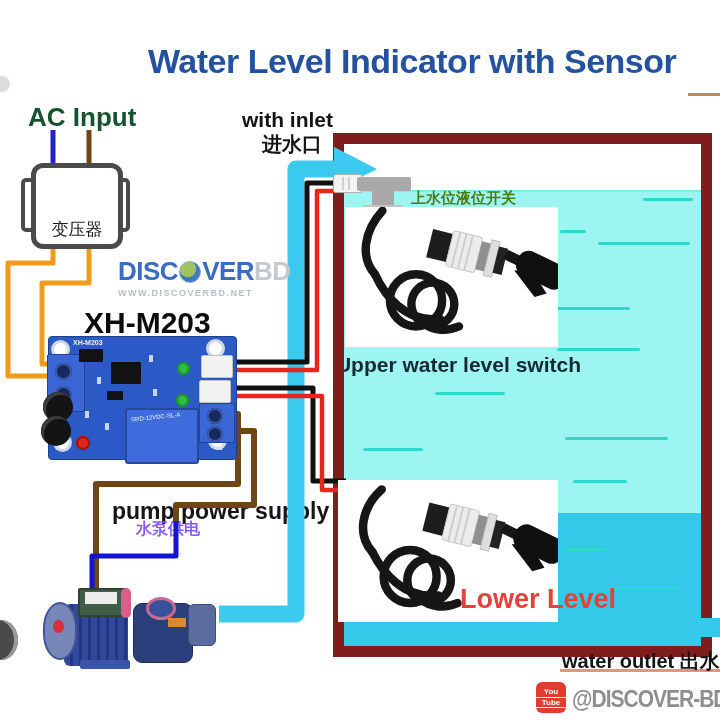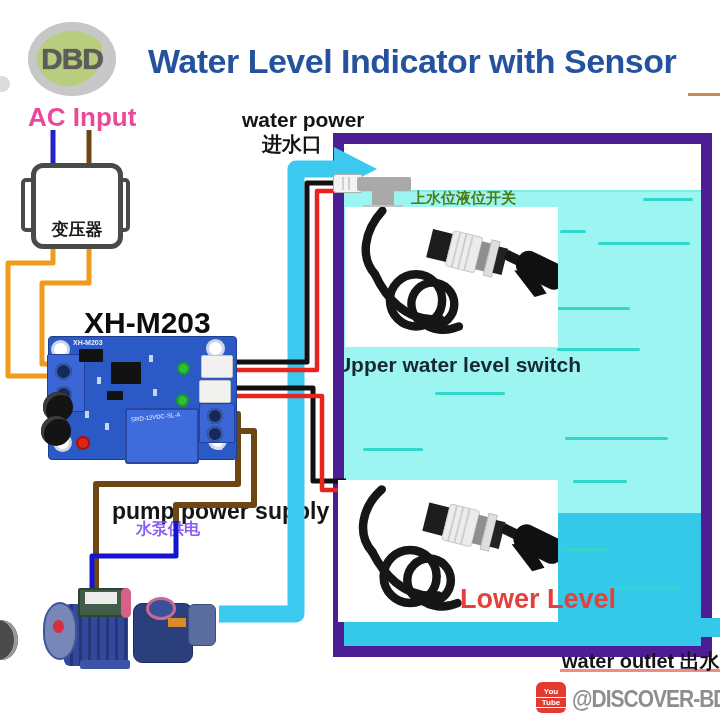--- a/index.html
+++ b/index.html
@@ -11,30 +11,30 @@
   
   .logo-ring{left:28px;top:22px;width:88px;height:74px;border-radius:50%;
     background:radial-gradient(circle at 45% 40%, #b9cd7e 0 52%, #c9c9c9 53% 100%);
     box-shadow:inset 0 0 0 9px #c7c7c7;display:flex;align-items:center;justify-content:center;}
   .logo-ring span{font-size:30px;font-weight:bold;color:#5c5c5c;text-shadow:0 0 1px #3d3d3d;letter-spacing:-1px;}
   .page-title{left:148px;top:42px;font-size:34px;font-weight:bold;color:#24529e;letter-spacing:-0.5px;}
   .header-tick{left:688px;top:93px;width:32px;height:3px;background:#c98a4e;}
   .corner-curve{left:-8px;top:76px;width:18px;height:16px;border-radius:8px;background:#dcdcdc;}
 
   
-  .ac-input{left:28px;top:102px;font-size:26px;font-weight:bold;color:#ec4899;}
+  .ac-input{left:28px;top:102px;font-size:26px;font-weight:bold;color:#14532d;}
   .transformer-label{left:128px;top:182px;font-size:26px;font-weight:600;color:#1a1a1a;}
   .xh-title{left:84px;top:306px;font-size:30px;font-weight:bold;color:#0d0d0d;}
   .pump-power{left:112px;top:498px;font-size:23px;font-weight:600;color:#151515;}
   .pump-power-cn{left:136px;top:519px;font-size:16px;font-weight:bold;color:#8b5cf6;}
 
   
   .xfmr-box{left:31px;top:163px;width:82px;height:76px;border:5px solid #4a4a4a;border-radius:12px;
     background:#fff;display:flex;align-items:center;justify-content:center;z-index:5;}
-  .xfmr-box span{font-size:17px;font-weight:bold;color:#1a1a1a;margin-top:47px;}
+  .xfmr-box span{font-size:17px;font-weight:normal;color:#1a1a1a;margin-top:47px;}
   .xfmr-tab{width:14px;height:46px;border:4px solid #4a4a4a;border-radius:5px;background:#fff;z-index:4;}
 
   
   .brand{left:118px;top:256px;z-index:5;}
   .brand-line{font-size:26px;font-weight:bold;color:#3a6cc2;letter-spacing:-0.5px;display:flex;align-items:center;}
   .brand-globe{display:inline-block;width:20px;height:20px;border-radius:50%;margin:0 1px;
     background:radial-gradient(circle at 40% 35%, #9fc45f 0 45%, #3e78c0 46% 100%);border:1px solid #8aa9d6;}
   .brand-bd{color:#c5c9cc;}
   .brand-url{font-size:9px;color:#b9bec2;letter-spacing:1.5px;font-weight:bold;margin-top:1px;}
 
@@ -67,21 +67,21 @@
   .pump-greenbox{left:38px;top:5px;width:46px;height:25px;background:#415c48;border:2px solid #2e4334;border-radius:2px;}
   .pump-label{left:45px;top:9px;width:32px;height:12px;background:#ececec;}
   .pump-pink{left:81px;top:5px;width:10px;height:30px;border-radius:5px;background:#d85f8a;}
   .pump-head{left:93px;top:20px;width:58px;height:58px;border-radius:9px;background:#2c3f7d;border:1px solid #1d2c5c;}
   .pump-port{left:106px;top:14px;width:24px;height:17px;border-radius:50%;background:#39519b;border:3px solid #c96a8e;}
   .pump-tag{left:128px;top:35px;width:18px;height:9px;background:#d98a2b;}
   .pump-cap2{left:148px;top:21px;width:26px;height:40px;border-radius:6px;background:#5a6d9e;border:1px solid #3c4c7d;}
   .pump-base{left:40px;top:77px;width:50px;height:9px;background:#3a55a8;border-radius:2px;}
 
   
-  .tank{left:333px;top:133px;width:379px;height:524px;background:#4c1d95;z-index:1;}
+  .tank{left:333px;top:133px;width:379px;height:524px;background:#7f1d1d;z-index:1;}
   .tank-inner{position:absolute;left:11px;top:11px;width:357px;height:502px;background:#fff;overflow:hidden;}
   .water-light{position:absolute;left:0;top:46px;width:357px;height:323px;background:#9df5f1;border-top:2px solid #7deee6;}
   .water-deep{position:absolute;left:0;top:369px;width:357px;height:133px;background:#35c9e9;}
   .dash{position:absolute;height:3px;background:#2fd8cb;border-radius:2px;}
   .hidden-switch-upper{position:absolute;right:120px;top:209px;font-size:21px;font-weight:bold;color:#182832;z-index:2;}
 
   
   .tpipe-bar{left:357px;top:177px;width:54px;height:14px;background:#a9a9a9;border-radius:2px;z-index:4;}
   .tpipe-stem{left:372px;top:189px;width:22px;height:20px;background:#a9a9a9;z-index:4;}
   .tpipe-base{left:363px;top:205px;width:40px;height:9px;background:#c4c4c4;z-index:4;}
@@ -159,34 +159,40 @@
     <path d="M228,370 H317 V191 H340" stroke="#e8241f" stroke-width="4.5" fill="none" stroke-linejoin="round"></path>
 
     <path d="M226,388 H313 V481 H346" stroke="#111" stroke-width="5" fill="none" stroke-linejoin="round"></path>
     <path d="M226,396 H322 V490 H346" stroke="#e8241f" stroke-width="4.5" fill="none" stroke-linejoin="round"></path>
 
     <path d="M212,414 H238 V484 H96 V590" stroke="#6e4613" stroke-width="6" fill="none" stroke-linejoin="round"></path>
     <path d="M212,431 H254 V505 H176 V523" stroke="#6e4613" stroke-width="6" fill="none" stroke-linejoin="round"></path>
     <path d="M176,521 V556 H92 V590" stroke="#1414d2" stroke-width="5" fill="none" stroke-linejoin="round"></path>
   </svg>
 
-  <div class="abs logo-ring">
-    <span>DBD</span>
-  </div>
   <div class="abs page-title nosel">Water Level Indicator with Sensor</div>
   <div class="abs header-tick"></div>
   <div class="abs corner-curve"></div>
 
   <div class="abs ac-input nosel">AC Input</div>
   <div class="abs xfmr-tab" style="left:21px;top:178px;"></div>
   <div class="abs xfmr-tab" style="left:108px;top:178px;"></div>
   <div class="abs xfmr-box">
     <span>变压器</span>
   </div>
 
+  <div class="abs brand">
+    <div class="brand-line">
+      <span>DISC</span>
+        <span class="brand-globe"></span>
+        <span>VER</span>
+        <span class="brand-bd">BD</span>
+    </div>
+    <div class="brand-url nosel">WWW.DISCOVERBD.NET</div>
+  </div>
 
   <div class="abs xh-title nosel">XH-M203</div>
   <div class="abs pcb">
     <div class="silk nosel" style="left:24px;top:2px;">XH-M203</div>
     <div class="hole" style="left:5px;top:6px;"></div>
     <div class="hole" style="left:160px;top:5px;"></div>
     <div class="hole" style="left:7px;top:99px;"></div>
     <div class="hole" style="left:162px;top:97px;"></div>
 
     <div class="term" style="left:-2px;top:17px;width:36px;height:56px;"></div>
@@ -232,21 +238,21 @@
     <div class="pump-greenbox"></div>
     <div class="pump-label"></div>
     <div class="pump-pink"></div>
     <div class="pump-head"></div>
     <div class="pump-port"></div>
     <div class="pump-tag"></div>
     <div class="pump-cap2"></div>
     <div class="pump-base"></div>
   </div>
 
-  <div class="abs water-inlet nosel">water power</div>
+  <div class="abs water-inlet nosel">with inlet</div>
   <div class="abs water-inlet-cn nosel">进水口</div>
 
   <div class="abs wall-plug">
     <i style="left:8px;"></i>
       <i style="left:14px;"></i>
   </div>
   <div class="abs tpipe-bar"></div>
   <div class="abs tpipe-stem"></div>
   <div class="abs tpipe-base"></div>
   <div class="abs upper-cn nosel">上水位液位开关</div>

